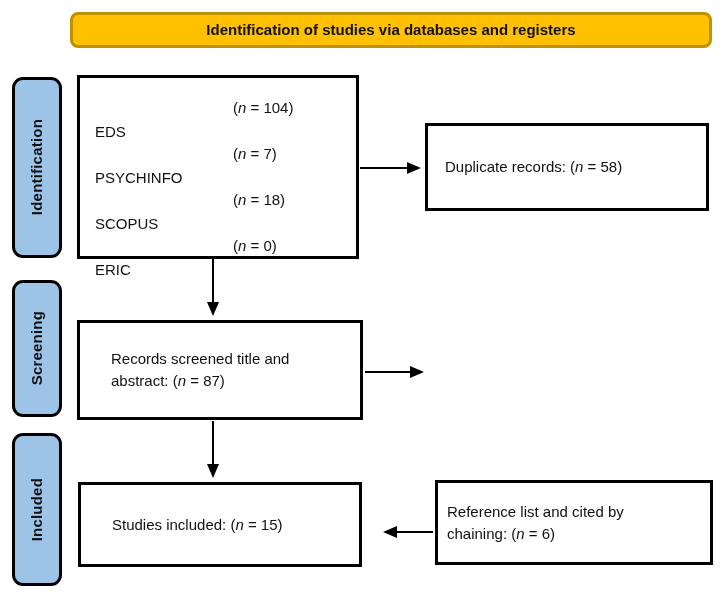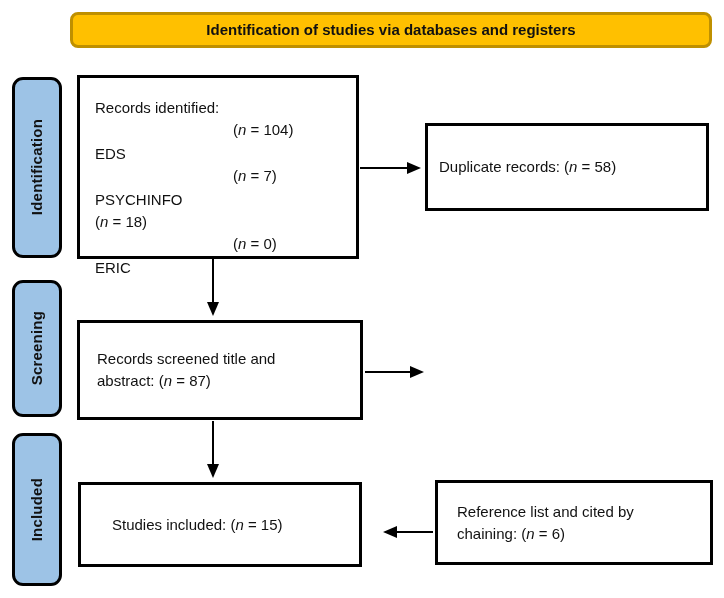--- a/index.html
+++ b/index.html
@@ -54,25 +54,25 @@
   .stage-screening      { top: 280px; height: 137px; }
   .stage-included       { top: 433px; height: 153px; }
   
   .fbox {
     position: absolute;
     box-sizing: border-box;
     background: #fff;
     border: 3px solid #000;
   }
   .box-records   { left: 77px;  top: 75px;  width: 282px; height: 184px; padding: 19px 10px 0 15px; }
-  .box-dup       { left: 425px; top: 123px; width: 284px; height: 88px;  display: flex; align-items: center; padding-left: 11px; }
-  .box-screened  { left: 77px;  top: 320px; width: 286px; height: 100px; display: flex; align-items: center; padding-left: 17px; }
+  .box-dup       { left: 425px; top: 123px; width: 284px; height: 88px;  display: flex; align-items: center; padding-left: 17px; }
+  .box-screened  { left: 77px;  top: 320px; width: 286px; height: 100px; display: flex; align-items: center; padding-left: 31px; }
   .box-reasons   { left: 428px; top: 310px; width: 285px; height: 115px; padding: 10px 8px 0 14px; }
   .box-included  { left: 78px;  top: 482px; width: 284px; height: 85px;  display: flex; align-items: center; padding-left: 31px; }
-  .box-reference { left: 435px; top: 480px; width: 278px; height: 85px;  display: flex; align-items: center; padding-left: 19px; }
+  .box-reference { left: 435px; top: 480px; width: 278px; height: 85px;  display: flex; align-items: center; padding-left: 9px; }
   .wrap-narrow { width: 225px; }
   .src-row { display: flex; }
   .src-name { width: 138px; flex: 0 0 138px; margin-top: 24px; }
   .reason-title { font-weight: bold; }
   .reason-line { white-space: pre-wrap; }
   
   .arrows {
     position: absolute;
     left: 0; top: 0;
     width: 724px; height: 598px;
@@ -92,30 +92,30 @@
     <span>Identification</span>
   </div>
   <div class="stage stage-screening">
     <span>Screening</span>
   </div>
   <div class="stage stage-included">
     <span>Included</span>
   </div>
 
   <div class="fbox box-records">
-    <div>Records identified:</div>
     <div class="src-row">
       <span class="src-name">EDS</span>
       <span>(<i>n</i> = 104)</span>
     </div>
     <div class="src-row">
       <span class="src-name">PSYCHINFO</span>
       <span>(<i>n</i> = 7)</span>
     </div>
     <div class="src-row">
+      <span class="src-name">SCOPUS</span>
       <span>(<i>n</i> = 18)</span>
     </div>
     <div class="src-row">
       <span class="src-name">ERIC</span>
       <span>(<i>n</i> = 0)</span>
     </div>
   </div>
 
   <div class="fbox box-dup">
     <span>Duplicate records: (<i>n</i> = 58)</span>

